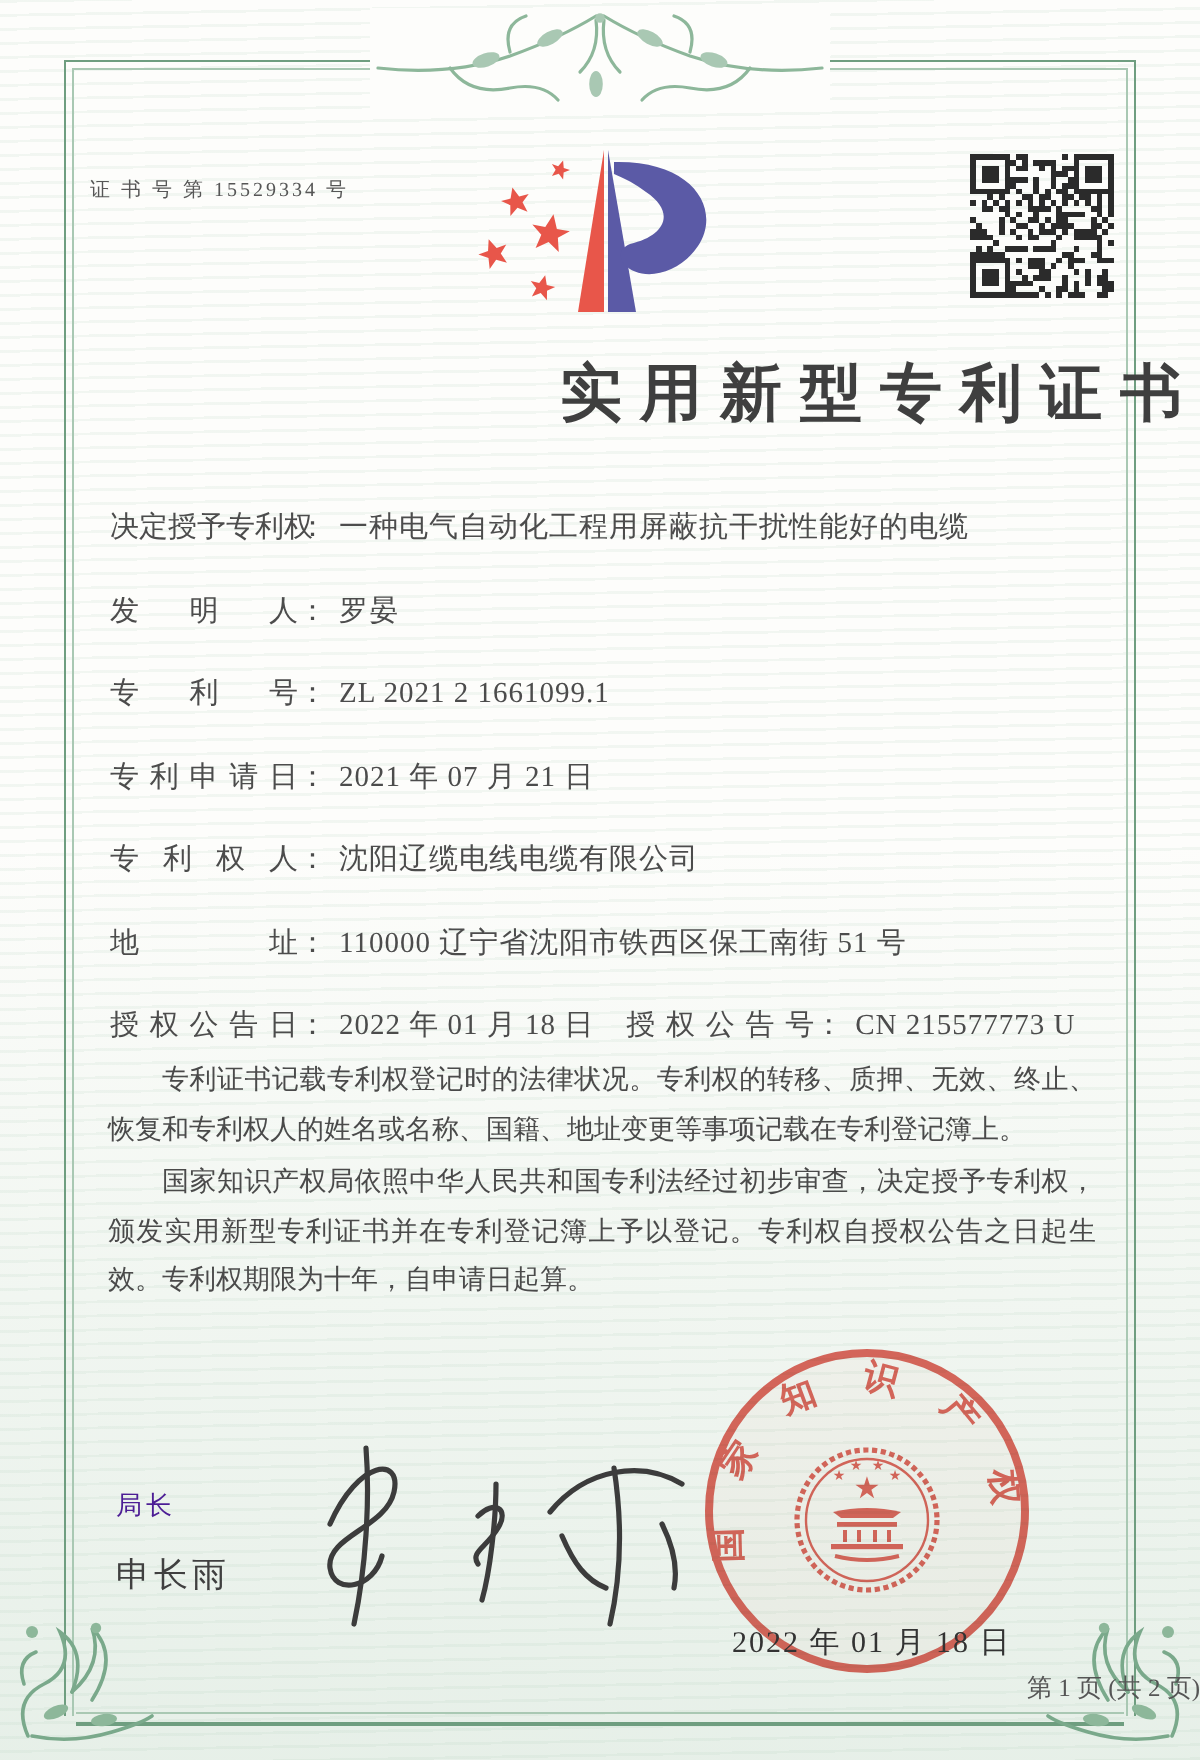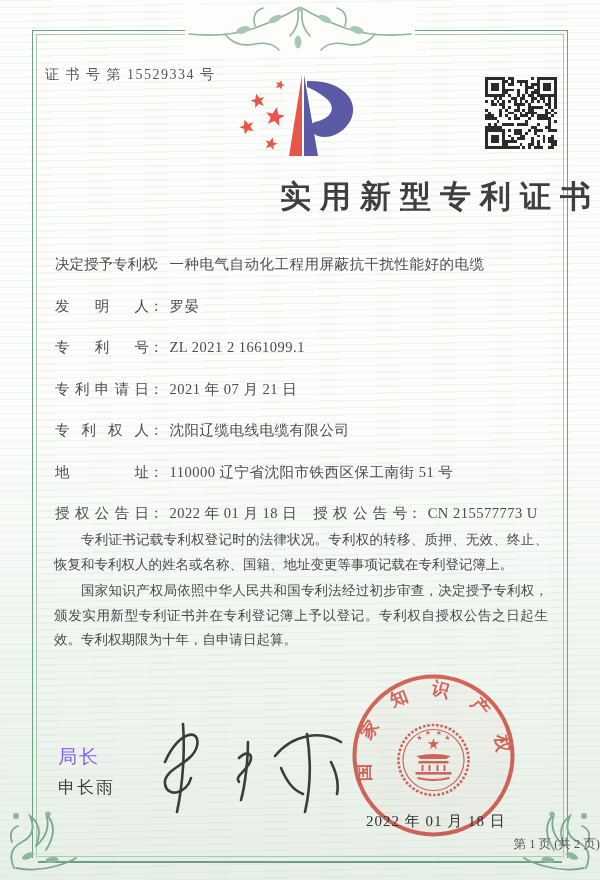--- a/index.html
+++ b/index.html
@@ -16,36 +16,36 @@
     border-top:1.5px solid var(--frame-green,#6f9e80);border-left:1.5px solid var(--frame-green,#6f9e80);
     border-right:1.5px solid var(--frame-green,#6f9e80);}
   .frame-inner{position:absolute;left:3px;top:3px;right:3px;bottom:0;
     border-top:1px solid #a9c8b3;border-left:1px solid #a9c8b3;border-right:1px solid #a9c8b3;}
   .bottom-line{position:absolute;left:38px;right:38px;top:856px;height:4px;
     border-top:1px solid #a9c8b3;border-bottom:2px solid var(--frame-green,#6f9e80);}
   .ornament-top{position:absolute;left:185px;top:4px;width:230px;height:52px;}
   .ornament-corner{position:absolute;width:72px;height:66px;bottom:8px;}
   .ornament-corner.left{left:6px;}
   .ornament-corner.right{right:6px;transform:scaleX(-1);}
-  .cert-number{position:absolute;left:45px;top:66px;font-size:14px;letter-spacing:1.5px;color:#565656;}
+  .cert-number{position:absolute;left:45px;top:88px;font-size:10px;letter-spacing:1.5px;color:#565656;}
   .logo{position:absolute;left:228px;top:70px;width:150px;height:95px;}
   .qr{position:absolute;left:485px;top:77px;width:72px;height:72px;}
   .title{position:absolute;left:0;top:176px;width:100%;text-align:right;
     font-size:31px;font-weight:600;letter-spacing:9px;color:#3f3f3f;}
   .fields{position:absolute;left:55px;top:252px;width:500px;}
   .frow{display:flex;align-items:baseline;margin-bottom:16.5px;font-size:14.5px;color:#4c4c4c;
     white-space:nowrap;line-height:25px;}
   .flabel{display:inline-block;width:94px;text-align:justify;text-align-last:justify;}
   .fcolon{margin-right:6px;}
   .fvalue{letter-spacing:0.5px;}
   .grant2{margin-left:16px;display:flex;align-items:baseline;}
   .paras{position:absolute;left:54px;top:528px;width:494px;font-size:13.5px;line-height:1.82;
     color:#4a4a4a;text-align:justify;}
   .paras p{margin:0 0 2px 0;text-indent:2em;}
-  .signer-title{position:absolute;left:58px;top:744px;font-size:19px;color:#8b5cf6;letter-spacing:2px;}
+  .signer-title{position:absolute;left:58px;top:744px;font-size:13px;color:#4c1d95;letter-spacing:2px;}
   .signer-name{position:absolute;left:58px;top:776px;font-size:17px;color:#404040;letter-spacing:2px;}
   .signature{position:absolute;left:135px;top:718px;width:230px;height:100px;z-index:2;}
   .seal{position:absolute;left:346px;top:668px;width:175px;height:175px;z-index:3;
     opacity:.88;mix-blend-mode:multiply;}
   .seal-date{position:absolute;left:366px;top:812px;z-index:4;font-size:15px;color:#333;
     letter-spacing:1px;white-space:nowrap;}
   .footer{position:absolute;left:0;top:836px;width:100%;text-align:right;font-size:12.5px;color:#555;z-index:4;}
   svg{display:block;}
 </style>
 </head>

